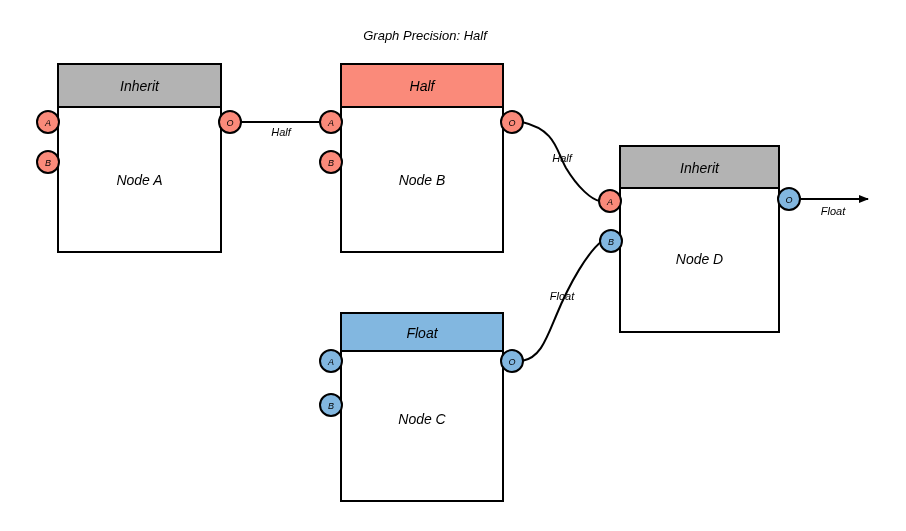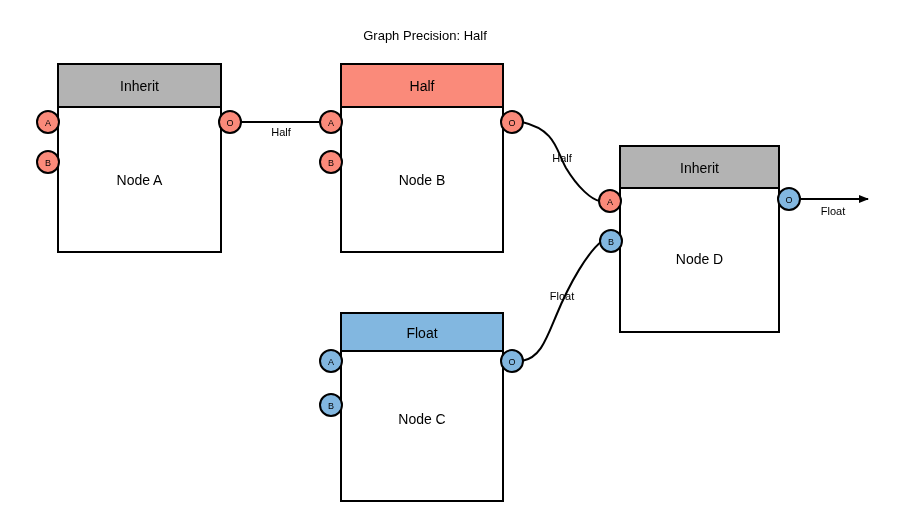--- a/index.html
+++ b/index.html
@@ -11,20 +11,21 @@
     width: 906px;
     height: 531px;
     font-family: "Liberation Sans", sans-serif;
     color: #000000;
     overflow: hidden;
   }
   #canvas {
     position: relative;
     width: 906px;
     height: 456px;
+    font-style: italic;
   }
   #graph-svg {
     position: absolute;
     left: 0;
     top: 0;
     width: 906px;
     height: 531px;
   }
   .graph-title {
     font-size: 13px;

